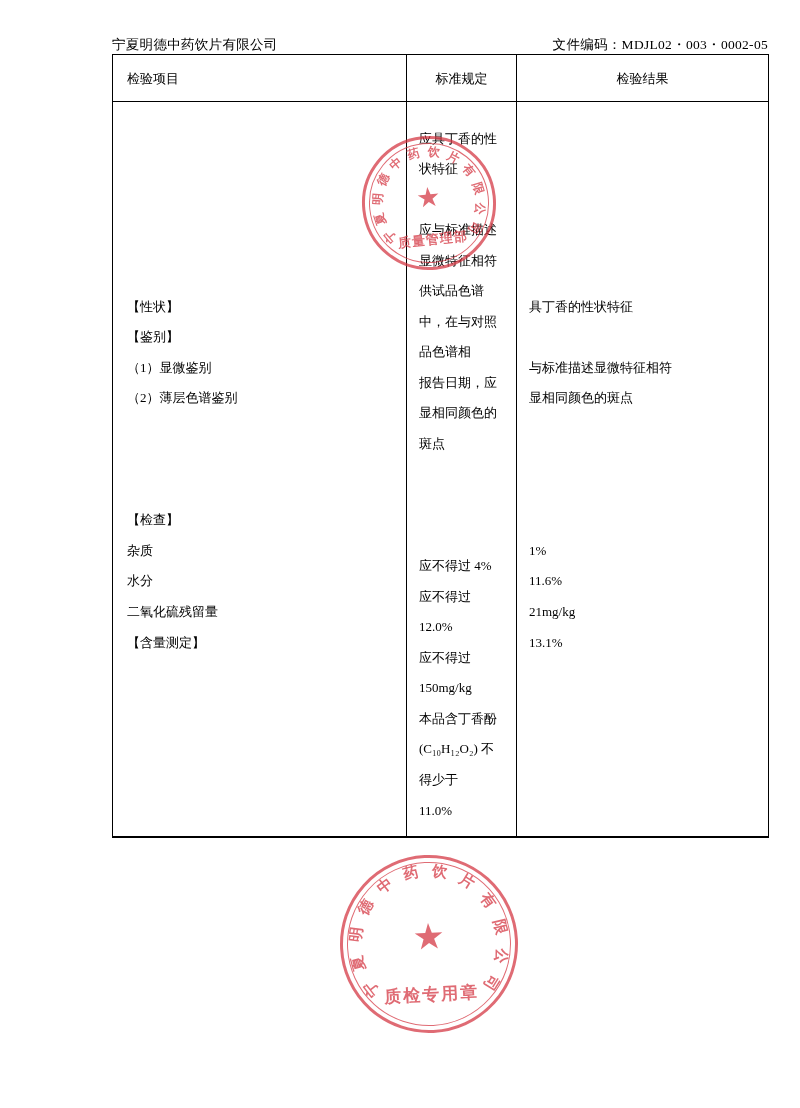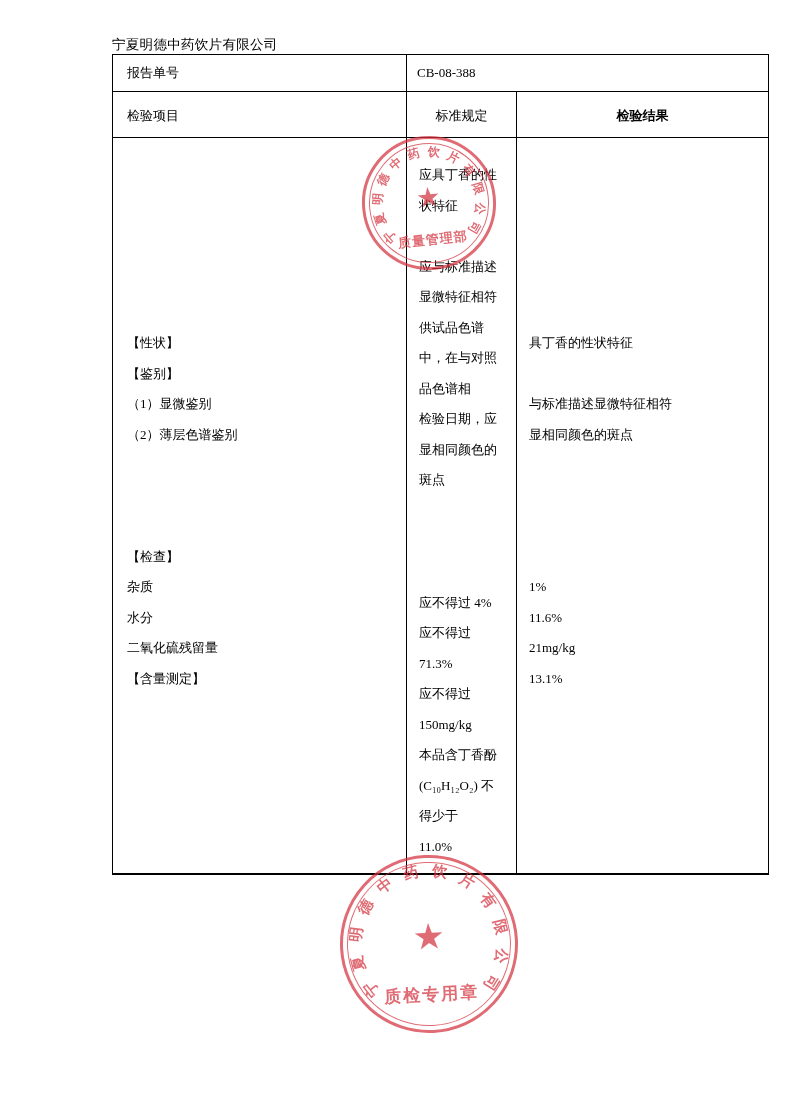--- a/index.html
+++ b/index.html
@@ -74,21 +74,21 @@
   
   .rep-no-label { padding-left: 14px; }
   .rep-no-val { padding-left: 10px; }
 
   
   .sec-head .cell {
     padding: 14px 10px 12px 10px;
   }
   .sec-head .c1 { padding-left: 14px; }
   .sec-head .c2 { text-align: center; }
-  .sec-head .c3 { text-align: center; font-weight: bold; }
+  .sec-head .c3 { text-align: center; }
 
   
   td.body-cell {
     vertical-align: top;
     height: 700px;
   }
   .body-inner {
     padding: 22px 12px 10px 14px;
     line-height: 2.35;
     font-size: 13px;
@@ -166,39 +166,34 @@
   #stamp-large .bottom-text { font-size: 17px; letter-spacing: 2px; }
   #stamp-large .arc-text span { font-size: 15px; }
 </style>
 </head>
 <body>
 
 <div class="page">
 
   <div class="hdr">
     <div class="hdr-left">宁夏明德中药饮片有限公司</div>
+    <div class="hdr-right">
+      <span>文件编码：</span><span>MDJL02・003・0002-05</span>
+    </div>
   </div>
 
 
   <table class="main">
     <colgroup>
       <col style="width:86px">
       <col style="width:208px">
       <col style="width:110px">
       <col style="width:252px">
     </colgroup>
     <tbody>
-      <tr>
-        <td class="r1" colspan="2">
-            <div class="cell rep-no-label">报告单号</div>
-          </td>
-        <td class="r1" colspan="2">
-            <div class="cell rep-no-val">CB-08-388</div>
-          </td>
-      </tr>
 
       <tr class="sec-head">
         <td colspan="2">
             <div class="cell c1">检验项目</div>
           </td>
         <td>
             <div class="cell c2">标准规定</div>
           </td>
         <td>
             <div class="cell c3">检验结果</div>
@@ -221,26 +216,26 @@
             <div>二氧化硫残留量</div>
             <div>【含量测定】</div>
           </div>
         </td>
         <td class="body-cell">
           <div class="body-inner col2">
             <div>应具丁香的性状特征</div>
             <div class="blank-line">&nbsp;</div>
             <div>应与标准描述显微特征相符</div>
             <div>供试品色谱中，在与对照品色谱相</div>
-            <div>检验日期，应显相同颜色的斑点</div>
+            <div>报告日期，应显相同颜色的斑点</div>
             <div class="blank-line">&nbsp;</div>
             <div class="blank-line">&nbsp;</div>
             <div class="blank-line">&nbsp;</div>
             <div>应不得过 4%</div>
-            <div>应不得过 71.3%</div>
+            <div>应不得过 12.0%</div>
             <div>应不得过 150mg/kg</div>
             <div>本品含丁香酚 (C₁₀H₁₂O₂) 不得少于</div>
             <div>11.0%</div>
           </div>
         </td>
         <td class="body-cell">
           <div class="body-inner col3">
             <div>具丁香的性状特征</div>
             <div class="blank-line">&nbsp;</div>
             <div>与标准描述显微特征相符</div>

